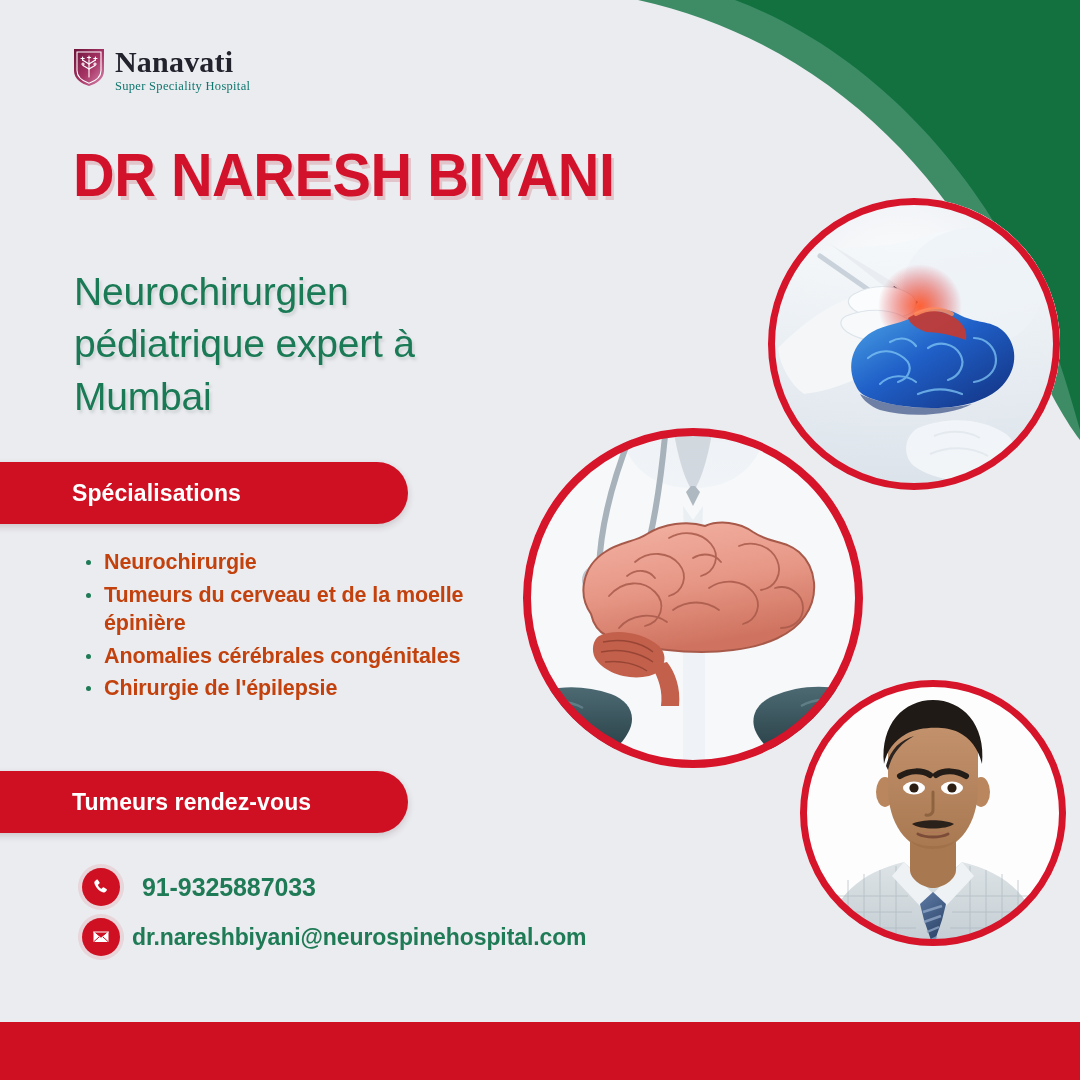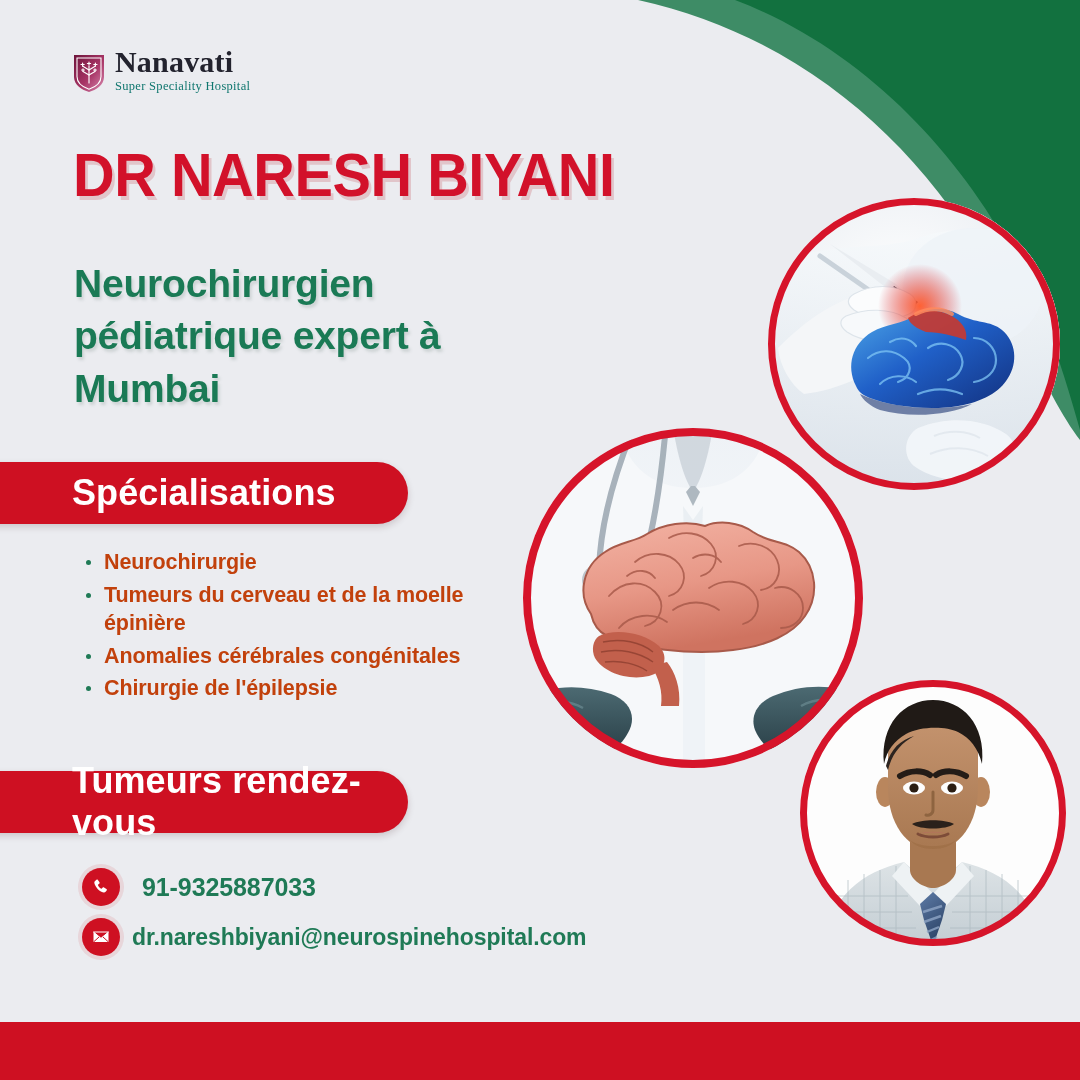--- a/index.html
+++ b/index.html
@@ -8,55 +8,55 @@
     background:#ebecf0;
     font-family:"Liberation Sans",sans-serif;
     position:relative;
   }
   .stage{position:absolute;inset:0;overflow:hidden;background:#ebecf0;}
 
   
   .swoosh-layer{position:absolute;top:0;right:0;width:560px;height:440px;pointer-events:none;}
 
   
-  .logo{position:absolute;left:72px;top:47px;display:flex;align-items:flex-end;gap:9px;}
+  .logo{position:absolute;left:72px;top:47px;display:flex;align-items:flex-start;gap:9px;}
   .logo-shield{width:34px;height:40px;flex:none;}
   .logo-text{display:flex;flex-direction:column;line-height:1;}
   .logo-name{font-family:"Liberation Serif",serif;font-size:30px;font-weight:700;color:#23232e;letter-spacing:.2px;}
   .logo-sub{font-family:"Liberation Serif",serif;font-size:12.5px;color:#0f766e;letter-spacing:.3px;margin-top:3px;}
 
   
   .headline{
     position:absolute;left:73px;top:144px;
     font-size:62px;font-weight:700;color:#d2112a;
     letter-spacing:-.5px;line-height:1;
     font-stretch:condensed;
     transform:scaleX(.93);transform-origin:left center;
     text-shadow:3px 4px 0 rgba(190,60,70,.22);
     white-space:nowrap;
   }
 
   
   .subtitle{
-    position:absolute;left:74px;top:258px;width:430px;
-    font-size:39px;font-weight:700;color:#1a7a55;
+    position:absolute;left:74px;top:266px;width:430px;
+    font-size:39px;font-weight:400;color:#1a7a55;
     line-height:1.34;letter-spacing:-.2px;
     text-shadow:2px 3px 3px rgba(120,140,130,.25);
   }
 
   
   .pill{
     position:absolute;left:-40px;height:62px;
     background:#ce1022;
     border-radius:0 34px 34px 0;
     display:flex;align-items:center;
     box-shadow:0 3px 7px rgba(60,20,25,.18);
   }
   .pill span{
-    color:#fff;font-size:36px;font-weight:700;letter-spacing:.1px;
+    color:#fff;font-size:23px;font-weight:700;letter-spacing:.1px;
     margin-left:112px;
   }
   #pill-spec{top:462px;width:448px;}
   #pill-appt{top:771px;width:448px;}
 
   
   .spec-list{position:absolute;left:78px;top:548px;width:420px;margin:0;padding:0;list-style:none;}
   .spec-list li{
     position:relative;padding-left:26px;
     font-size:21.5px;font-weight:700;color:#c2410c;

